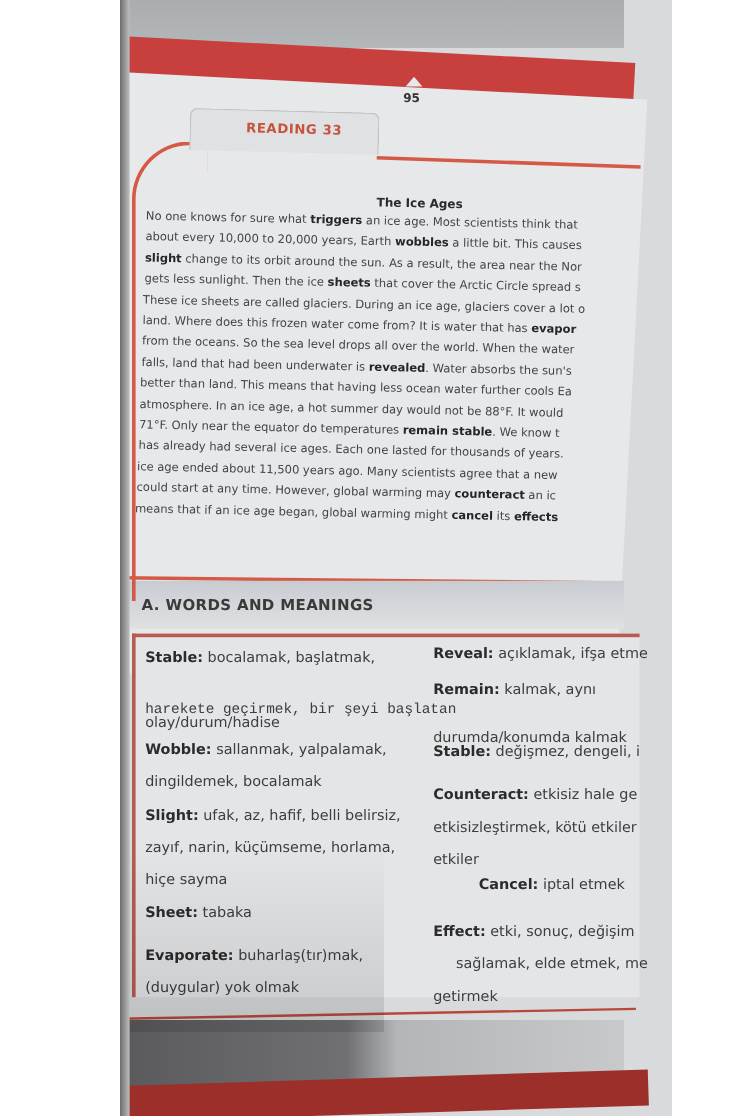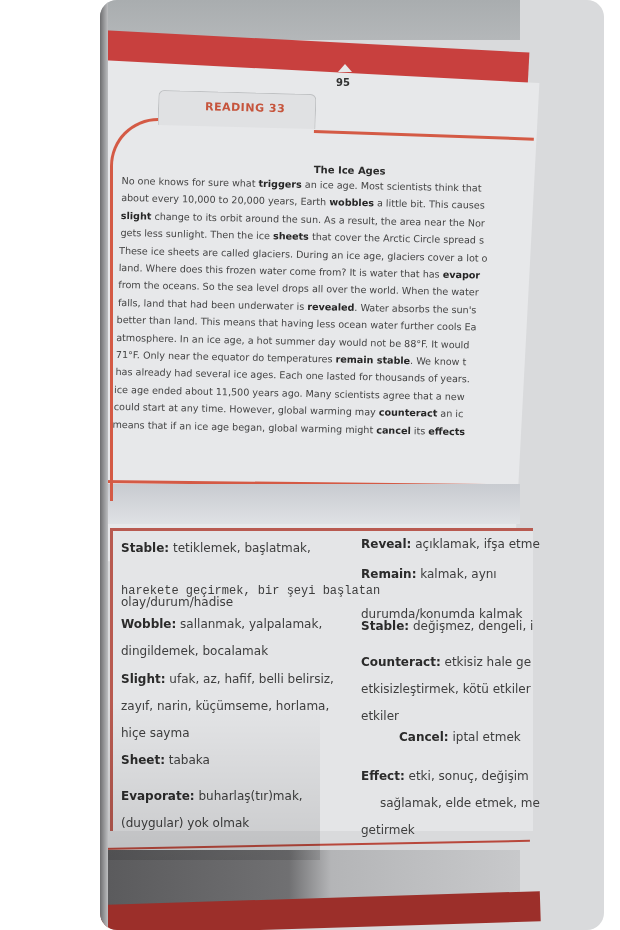--- a/index.html
+++ b/index.html
@@ -2,22 +2,22 @@
 <html><head>
   <meta charset="utf-8">
   <style>
     html, body { margin: 0; padding: 0; }
     body {
       width: 620px; height: 930px; overflow: hidden; position: relative;
       background: #ffffff;
       font-family: "DejaVu Sans", sans-serif;
     }
     .photo {
-      position: absolute; left: 100px; top: 0; width: 504px; height: 930px;
-      background: #d9dadc; overflow: hidden; border-radius: 17px;
+      position: absolute; left: 100px; top: 0; width: 460px; height: 930px;
+      background: #d9dadc; overflow: hidden;
     }
     .bg-top {
       position: absolute; left: 0; top: 0; width: 420px; height: 40px;
       background: linear-gradient(180deg, #a9adaf 0%, #b4b7b9 100%);
     }
     .spine-shadow {
       position: absolute; left: 0; top: 0; width: 8px; height: 930px;
       background: linear-gradient(90deg, #6e6e70, #bdbec0);
       z-index: 5;
     }
@@ -151,24 +151,25 @@
         <div class="reading-line" style="top: 188px; left: -2px;"><span>71°F. Only near the equator do temperatures </span><b>remain stable</b><span>. We know t</span></div>
         <div class="reading-line" style="top: 205.4px; left: -2px;"><span>has already had several ice ages. Each one lasted for thousands of years.</span><b></b><span></span></div>
         <div class="reading-line" style="top: 222.8px; left: -3px;"><span>ice age ended about 11,500 years ago. Many scientists agree that a new</span><b></b><span></span></div>
         <div class="reading-line" style="top: 240.2px; left: -3px;"><span>could start at any time. However, global warming may </span><b>counteract</b><span> an ic</span></div>
         <div class="reading-line" style="top: 257.6px; left: -4px;"><span>means that if an ice age began, global warming might </span><b>cancel</b><span> its </span><b>effects</b></div>
       </div>
   </div>
 
   <div class="mid-red-line"></div>
   <div class="section-band"></div>
+  <div class="section-title">A.  WORDS AND MEANINGS</div>
 
   <div class="vocab-box">
     <div class="col" style="left:8px;" id="vocab-left">
-        <div class="entry" style="top: 4px;"><b>Stable:</b><span> tetiklemek, başlatmak,</span></div>
+        <div class="entry" style="top: 4px;"><b>Stable:</b><span> bocalamak, başlatmak,</span></div>
         <div class="entry" style="top: 47px; font-family: Liberation Mono, monospace;"><span>harekete geçirmek, bir şeyi başlatan</span></div>
         <div class="entry" style="top: 58px;"><span>olay/durum/hadise</span></div>
         <div class="entry" style="top: 80px;"><b>Wobble:</b><span> sallanmak, yalpalamak,</span></div>
         <div class="entry" style="top: 107px;"><span>dingildemek, bocalamak</span></div>
         <div class="entry" style="top: 135px;"><b>Slight:</b><span> ufak, az, hafif, belli belirsiz,</span></div>
         <div class="entry" style="top: 162px;"><span>zayıf, narin, küçümseme, horlama,</span></div>
         <div class="entry" style="top: 189px;"><span>hiçe sayma</span></div>
         <div class="entry" style="top: 216px;"><b>Sheet:</b><span> tabaka</span></div>
         <div class="entry" style="top: 252px;"><b>Evaporate:</b><span> buharlaş(tır)mak,</span></div>
         <div class="entry" style="top: 279px;"><span>(duygular) yok olmak</span></div>

